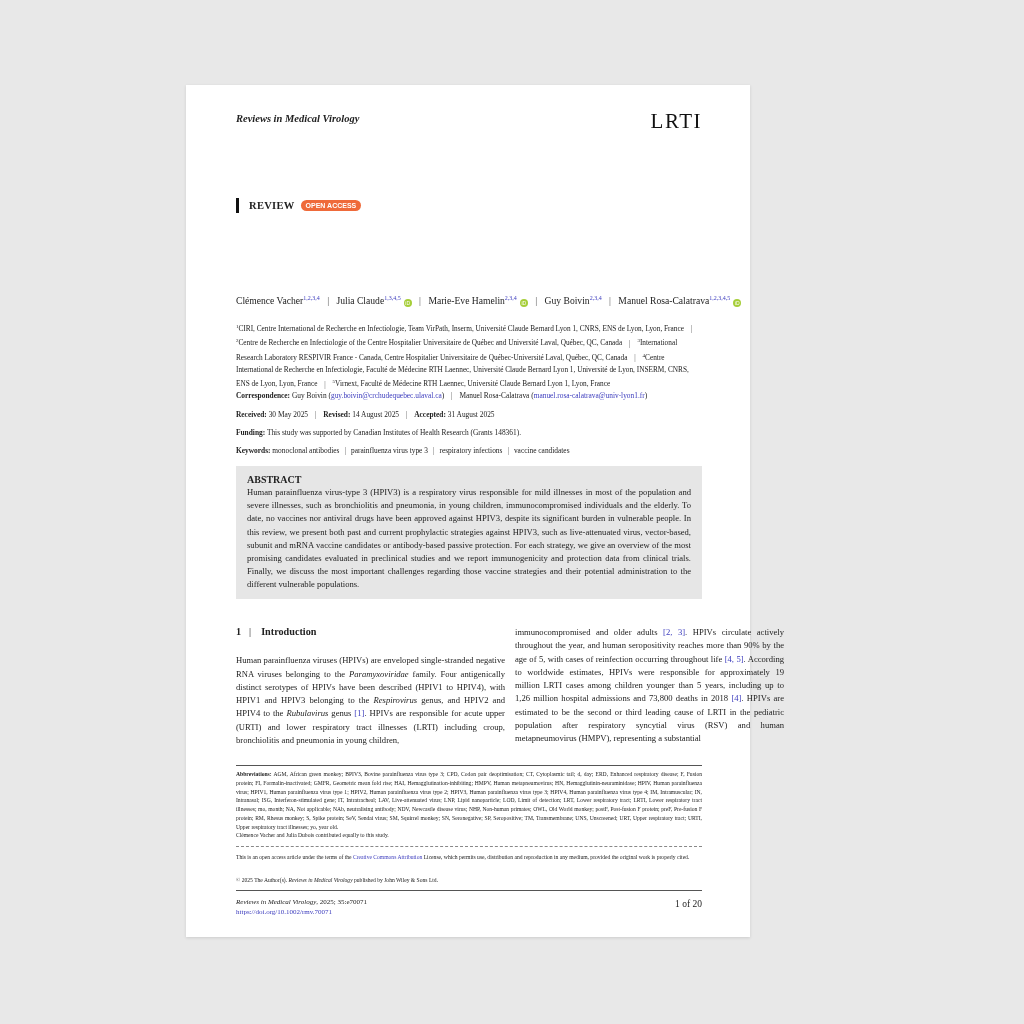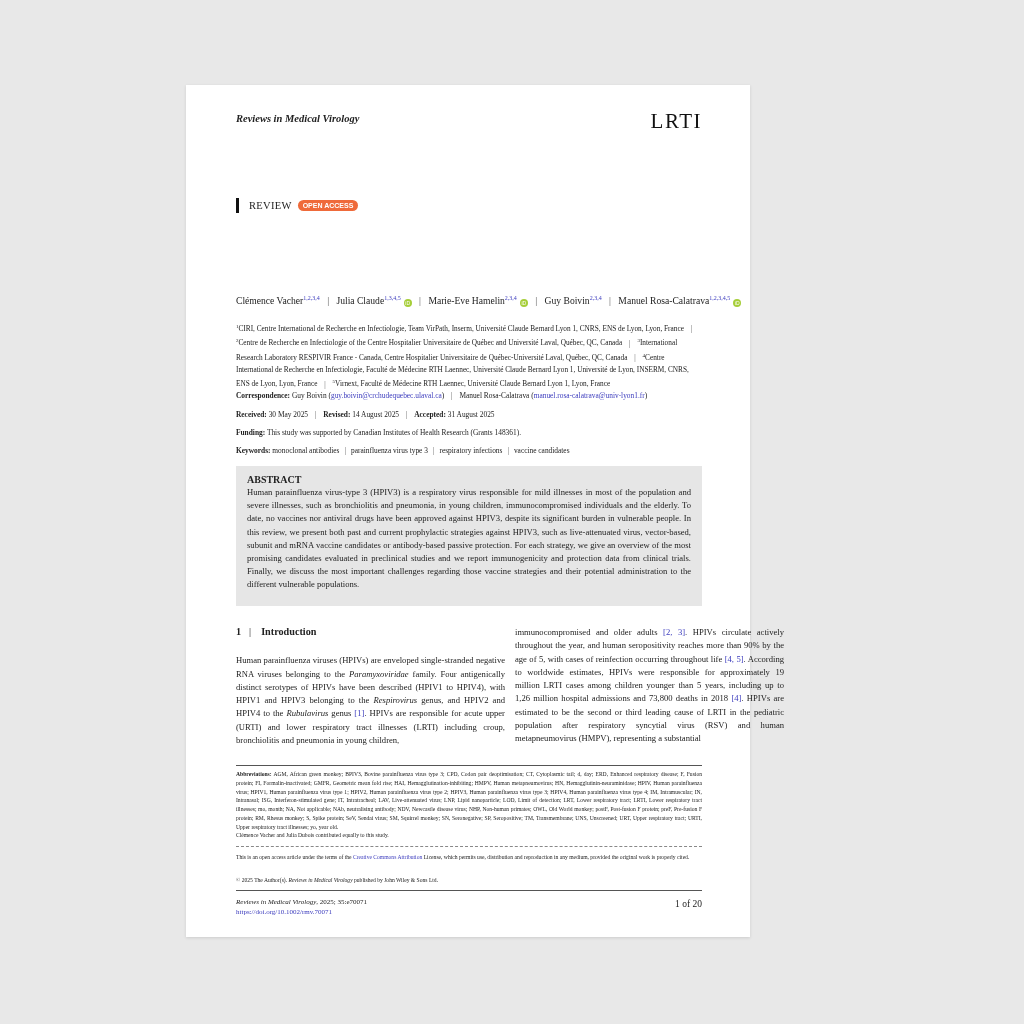--- a/index.html
+++ b/index.html
@@ -27,21 +27,21 @@
   .publisher-logo {
     position: absolute; top: 24px; right: 0;
     font-family: "Liberation Serif", serif;
     font-size: 21px; letter-spacing: 1.5px; color: #111;
   }
   .review-row {
     position: absolute; top: 113px; left: 0;
     display: flex; align-items: center; gap: 6px;
   }
   .review-bar { width: 3px; height: 15px; background: #111; margin-right: 4px; }
-  .review-label { font-weight: normal; font-size: 10.5px; letter-spacing: 0.3px; }
+  .review-label { font-weight: bold; font-size: 10.5px; letter-spacing: 0.3px; }
   .oa-badge {
     background: #ef6a3a; color: #fff;
     font-family: "Liberation Sans", sans-serif;
     font-size: 7px; font-weight: bold;
     padding: 2px 5px; border-radius: 7px;
   }
   .title {
     position: absolute; top: 155px; left: 0; right: 0;
     font-weight: bold; font-size: 19.5px; line-height: 23px; color: #1a1a1a;
   }
@@ -60,21 +60,21 @@
   .affil {
     position: absolute; top: 236px; left: 0; right: 0;
     font-size: 7.3px; line-height: 12px; color: #222;
   }
   .affil sup { font-size: 5px; }
   .meta-line { position: absolute; left: 0; right: 0; font-size: 7.4px; }
   .meta-line b { font-weight: bold; }
   .link { color: #3b3bbd; }
   .abstract-box {
     position: absolute; top: 381px; left: 0; right: 0;
-    background: #e6e6e6; padding: 8px 11px 14px 11px;
+    background: #e6e6e6; padding: 8px 11px 7px 11px;
   }
   .abstract-title { font-weight: bold; font-size: 10px; margin-bottom: 1px; }
   .abstract-text { font-size: 8.6px; line-height: 13.2px; text-align: justify; }
 
   .col { position: absolute; top: 540px; width: 269px; font-size: 8.6px; line-height: 13.3px; text-align: justify; }
   .col.left { left: 0; }
   .col.right { left: 279px; top: 541px; }
   .section-heading { font-weight: bold; font-size: 10.2px; margin-bottom: 16px; }
   .section-heading .num { margin-right: 8px; }
   .section-heading .bar { margin-right: 10px; font-weight: normal; }

